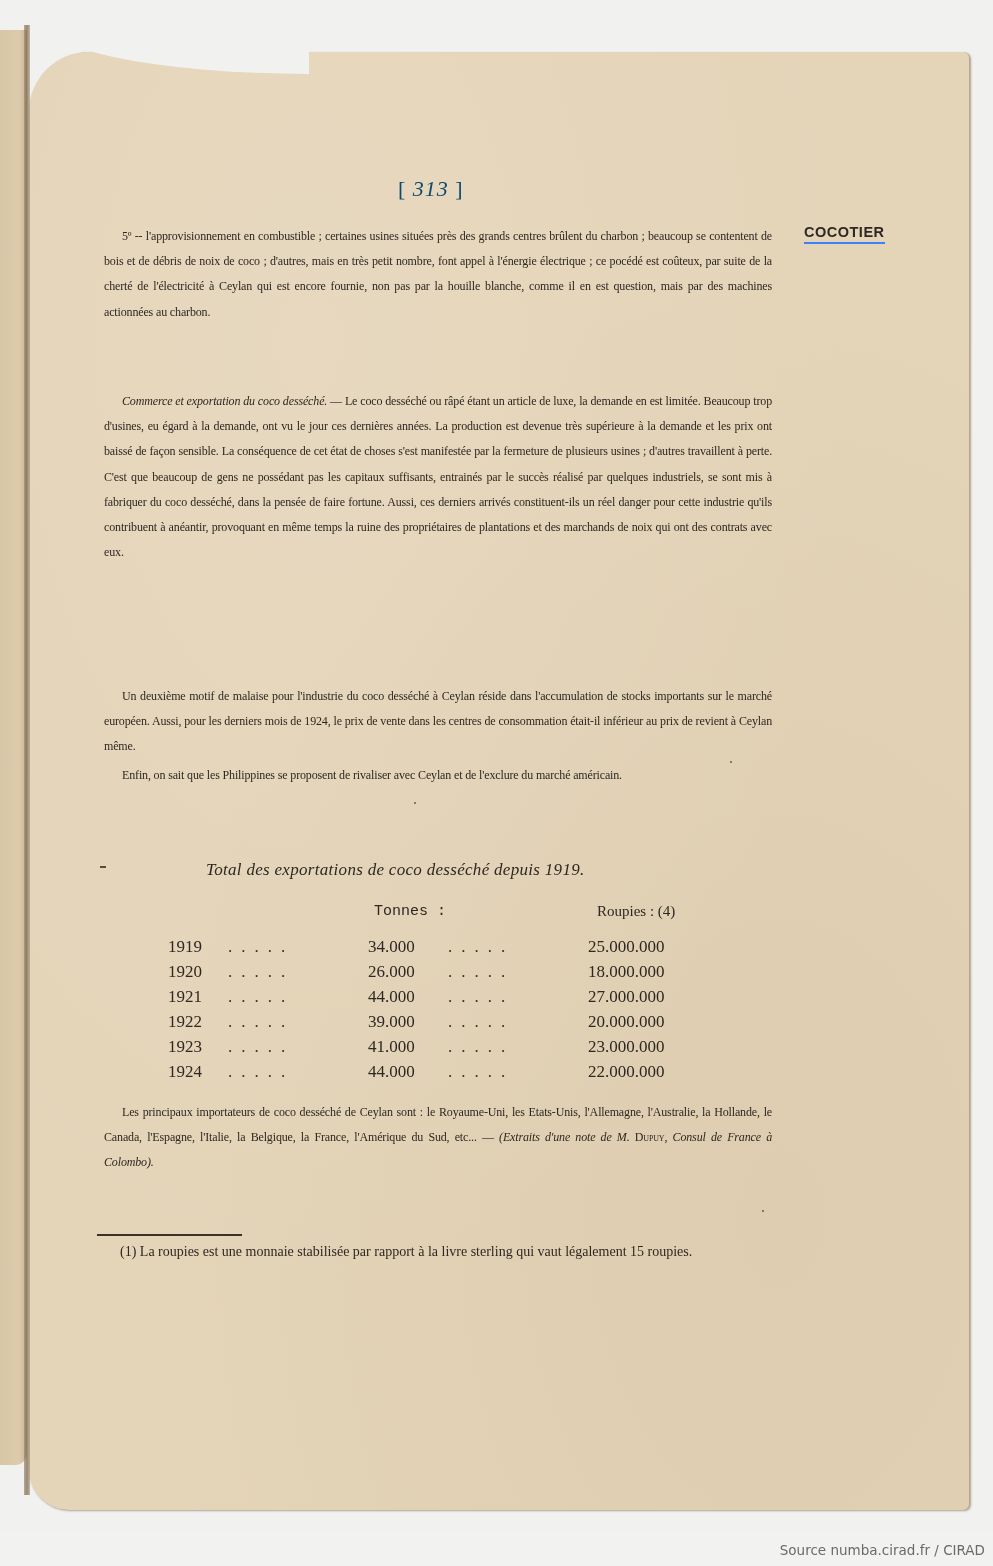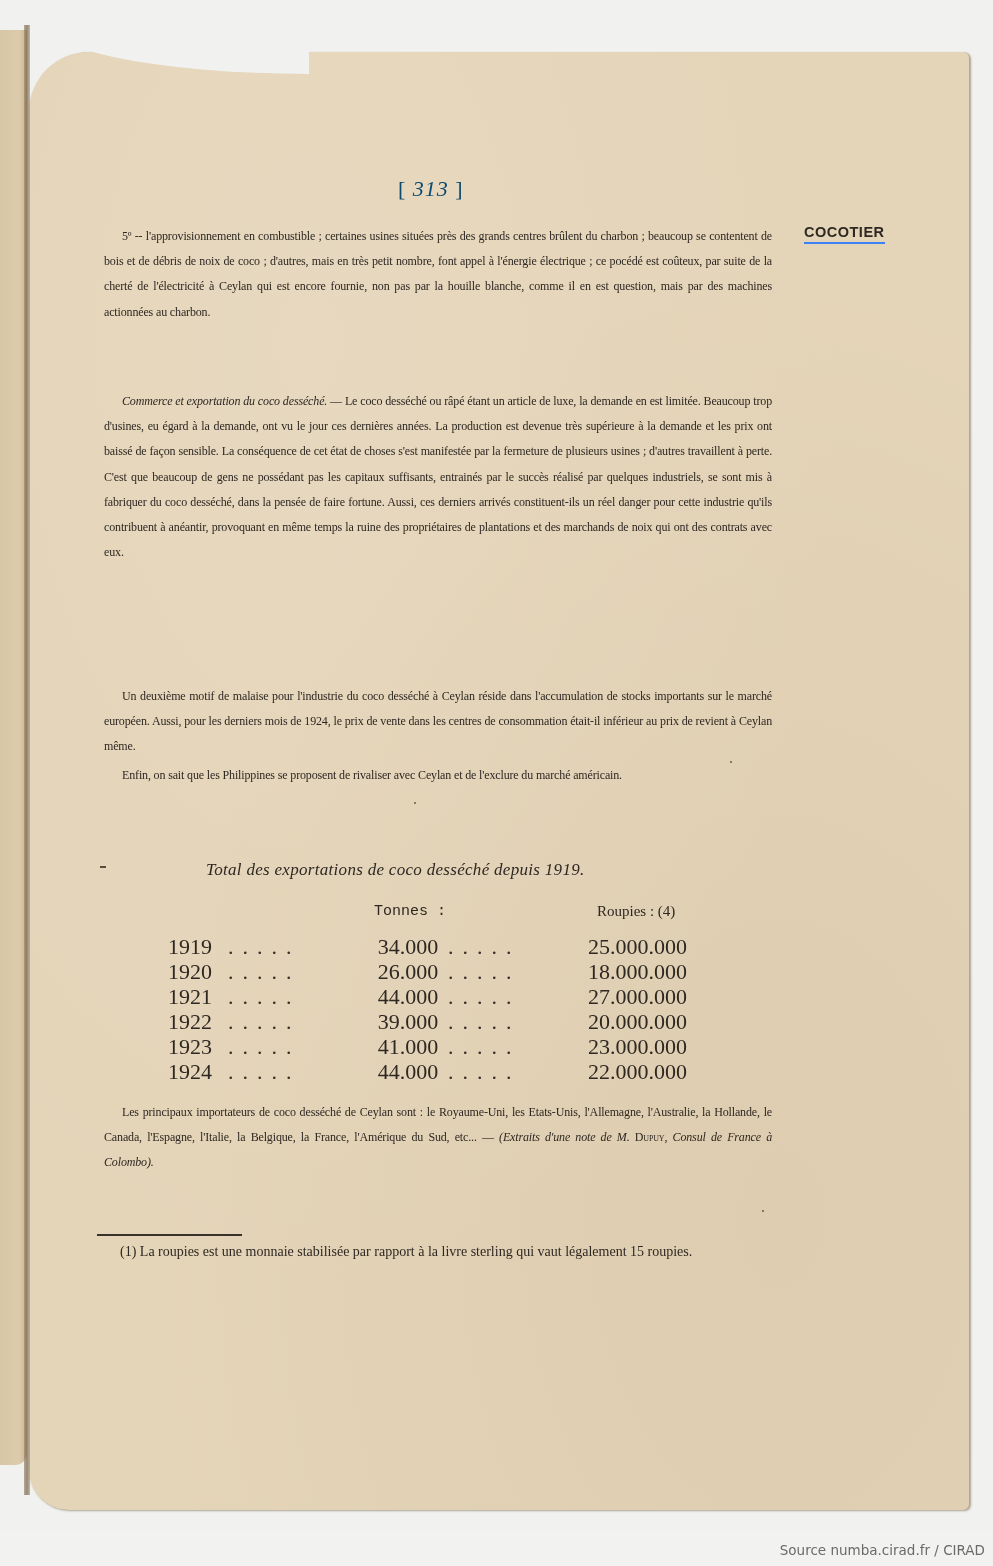--- a/index.html
+++ b/index.html
@@ -113,31 +113,31 @@
       top: 903px;
       font-size: 15px;
       color: #2e2822;
     }
     .col-head-tonnes { left: 374px; font-family: Liberation Mono, monospace; }
     .col-head-roupies { left: 597px; }
     .export-table {
       position: absolute;
       left: 168px; top: 934px;
       width: 530px;
-      font-size: 22px;
+      font-size: 17px;
       color: #2e2822;
     }
     .export-row {
       display: flex;
       height: 25px;
       align-items: center;
     }
     .export-row .year { width: 60px; }
     .export-row .leader1 { width: 140px; letter-spacing: 9px; color: #3a322a; }
-    .export-row .tonnes { width: 80px; text-align: center; }
+    .export-row .tonnes { width: 80px; }
     .export-row .leader2 { width: 140px; letter-spacing: 9px; color: #3a322a; }
     .export-row .roupies { width: 110px; text-align: left; }
 
     .para-5 { top: 1100px; }
 
     .footnote-rule {
       position: absolute;
       left: 97px; top: 1234px;
       width: 145px; height: 1.5px;
       background: #3a322a;

